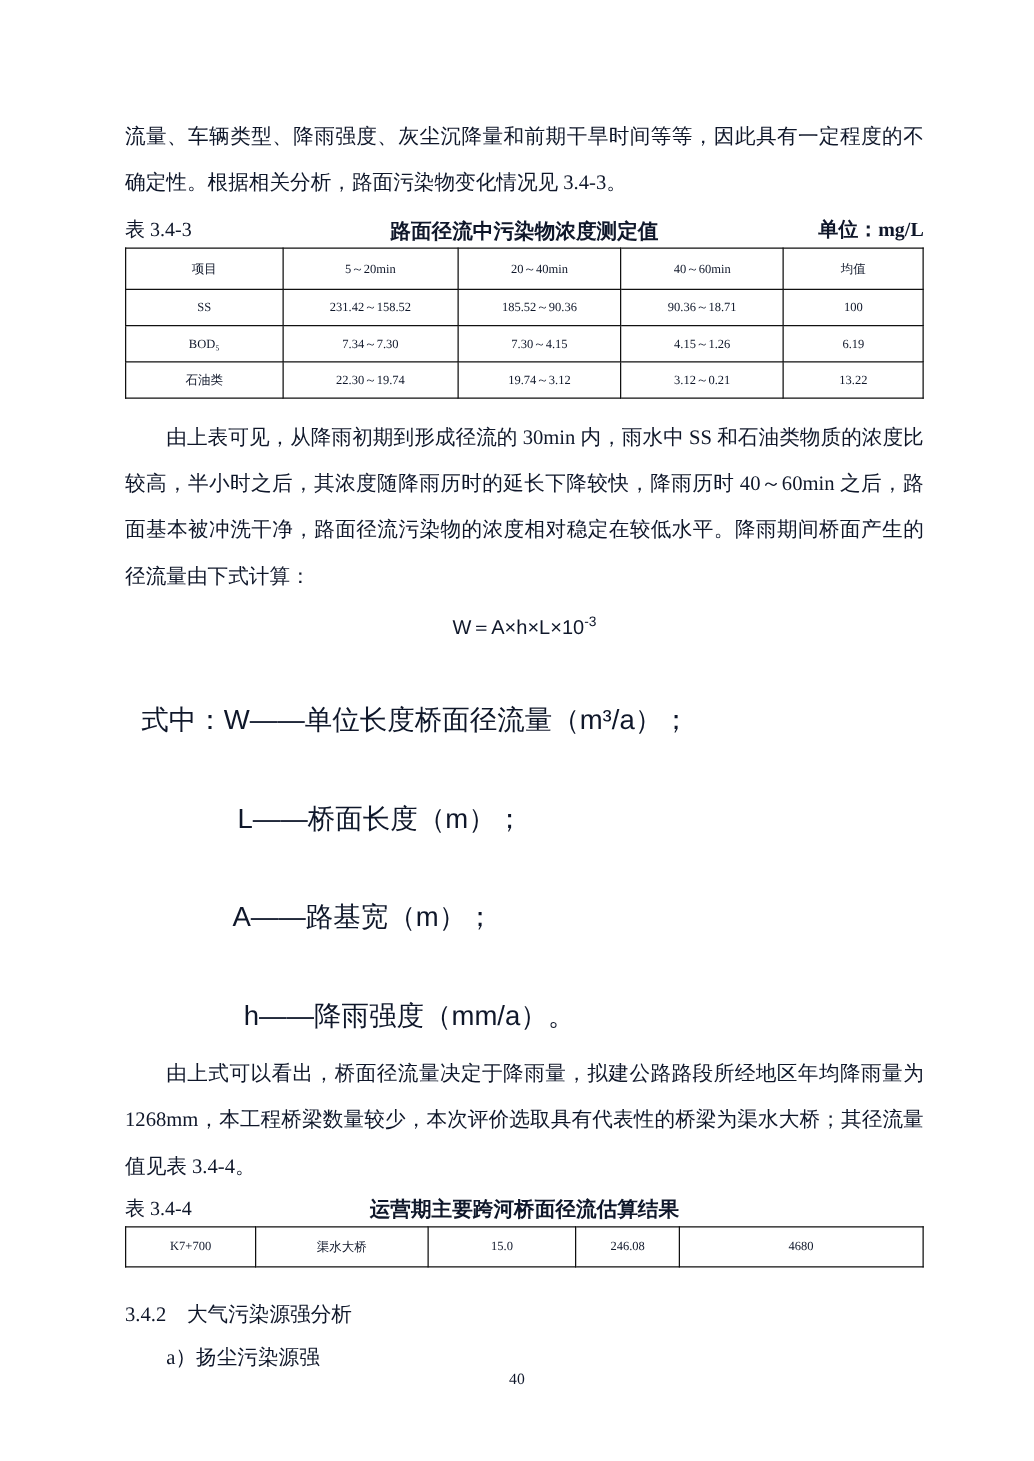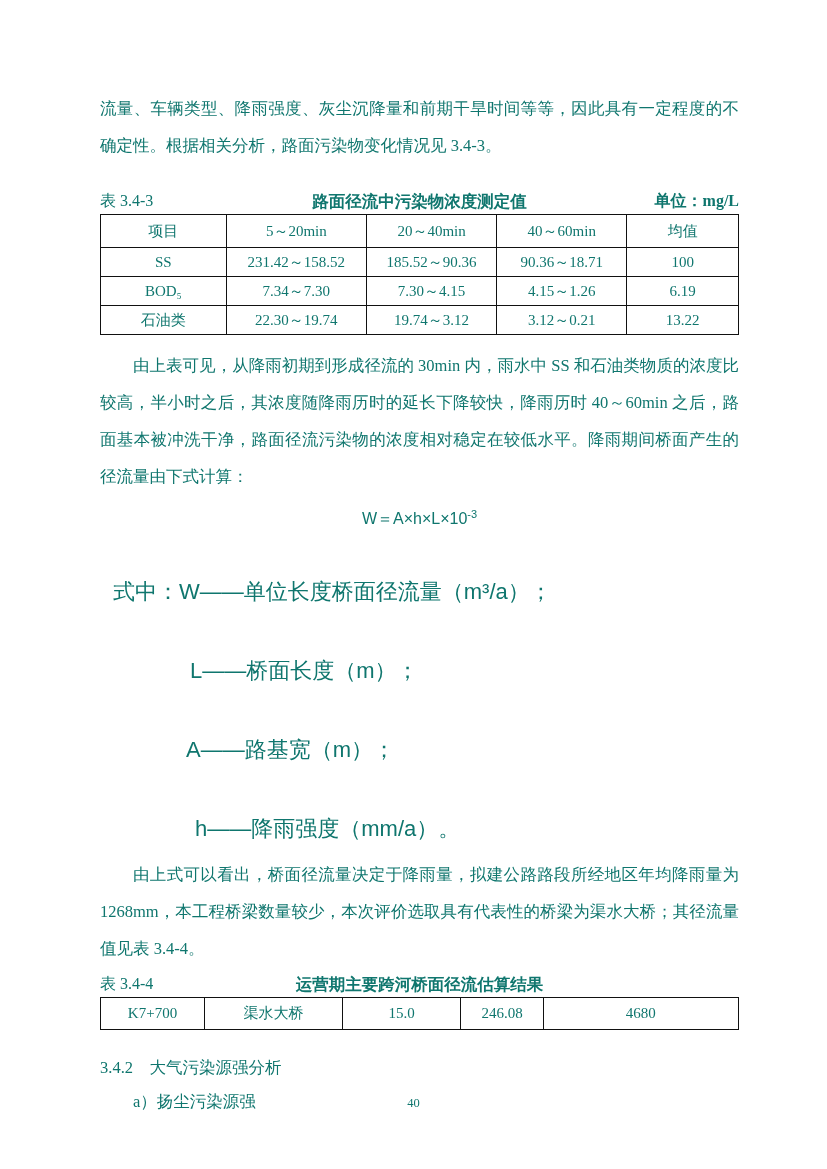--- a/index.html
+++ b/index.html
@@ -3,39 +3,39 @@
 <meta charset="utf-8">
 <style>
   html,body{margin:0;padding:0;background:#ffffff;}
   .page{
     position:relative;
     width:827px;height:1169px;
     background:#ffffff;
     box-sizing:border-box;
     padding:90px 88px 0 100px;
     font-family:"Liberation Serif",serif;
-    color:#0f766e;
+    color:#0f172a;
     overflow:hidden;
   }
   p.body{
     margin:0;
     font-size:16.5px;
     line-height:37px;
     text-align:justify;
   }
   p.body.indent{text-indent:33px;}
   p.mt{margin-top:12px;}
 
   
   .caption{
     position:relative;
     display:flex;
     justify-content:space-between;
     align-items:baseline;
-    margin-top:24px;
+    margin-top:8px;
     line-height:26px;
     font-size:16px;
   }
   .cap-label{position:relative;z-index:2;}
   .cap-title{
     position:absolute;left:0;right:0;
     text-align:center;
     font-weight:bold;
     font-family:"Liberation Sans",sans-serif;
     font-size:16.5px;
@@ -46,21 +46,21 @@
   table.doc{
     width:100%;
     border-collapse:collapse;
     border:1.5px solid #111;
     table-layout:fixed;
   }
   table.doc td{
     border:1px solid #111;
     text-align:center;
     vertical-align:middle;
-    font-size:15px;
+    font-size:10px;
     padding:0 2px;
   }
   table.doc tr.hdr td{height:32px;}
   table.doc tr.dat td{height:28px;}
   table.doc.t2 tr.hdr td{height:34px;}
   table.doc.t2 tr.dat td{height:31px;}
 
   .formula{
     margin-top:8px;
     text-align:center;

